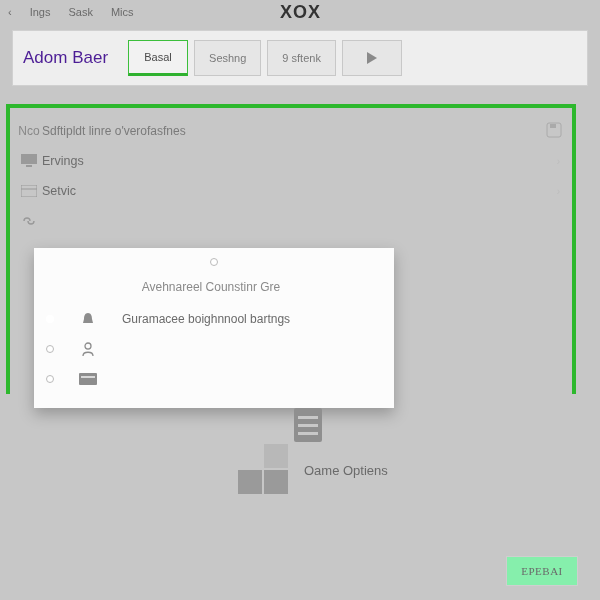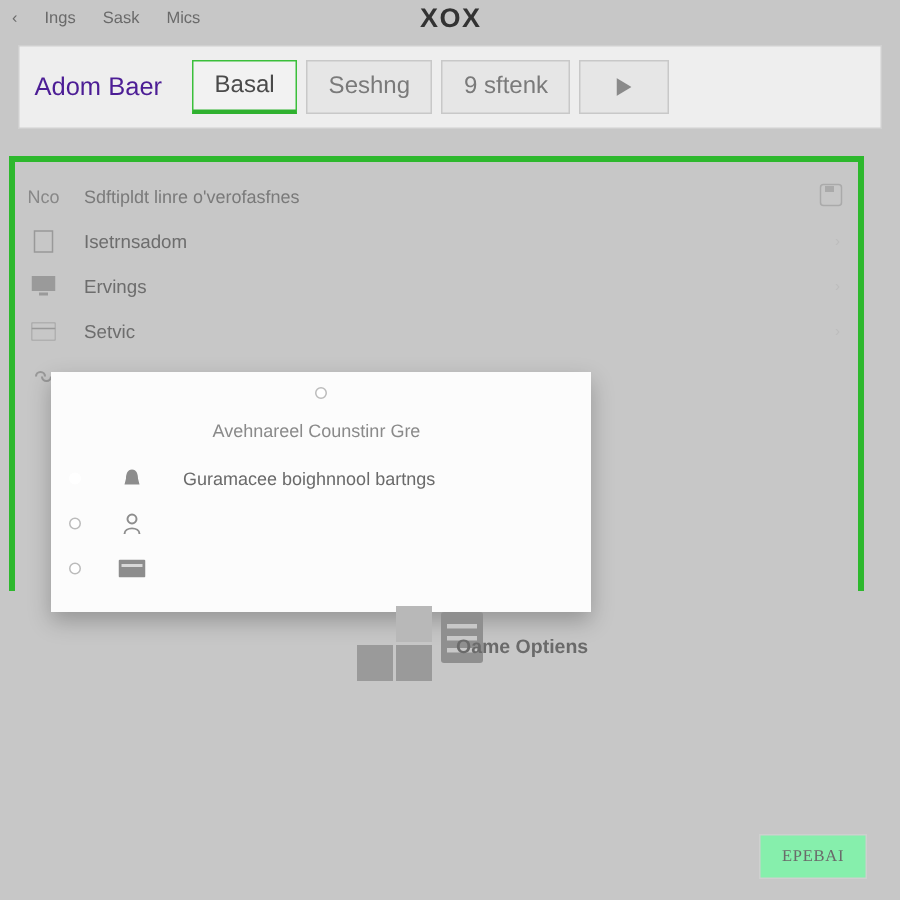--- a/index.html
+++ b/index.html
@@ -31,21 +31,21 @@
     padding: 0 10px; gap: 6px;
   }
   .section-title {
     font-size: 17px; color: #4c1d95; margin-right: 14px;
   }
   .tab {
     height: 36px; min-width: 60px;
     padding: 0 14px;
     border: 1px solid #c8c8c8;
     display: flex; align-items: center; justify-content: center;
-    font-size: 16px; color: #7a7a7a;
+    font-size: 11px; color: #7a7a7a;
     background: #e6e6e6;
     cursor: pointer;
   }
   .tab.active {
     border: 1px solid #3bbf3b;
     border-bottom: 3px solid #2fb12f;
     color: #4a4a4a;
     background: #f2f2f2;
   }
   .tab.arrow svg { display: block; }
@@ -57,21 +57,21 @@
     border-bottom: none;
     background: transparent;
     pointer-events: none;
   }
   .list {
     position: absolute;
     left: 18px; top: 116px; width: 550px;
   }
   .row {
     display: flex; align-items: center;
-    height: 30px; gap: 16px;
+    height: 30px; gap: 2px;
     color: #6d6d6d; font-size: 12.5px;
     cursor: pointer;
   }
   .row .lefticon {
     width: 22px; display: flex; justify-content: center;
     color: #888;
   }
   .row .chev {
     position: absolute; right: 8px; color: #bdbdbd; font-size: 10px;
   }
@@ -97,23 +97,23 @@
   .popup-row .pic {
     width: 20px; height: 18px; display: flex;
     align-items: center; justify-content: center;
   }
   .popup .dot {
     width: 8px; height: 8px; border: 1px solid #bbb;
     border-radius: 50%; background: #fff; flex: 0 0 auto;
   }
   .centerblock {
     position: absolute;
-    left: 238px; top: 404px;
+    left: 238px; top: 444px;
     display: flex; align-items: center; gap: 14px;
-    color: #6a6a6a; font-size: 13px; font-weight: bold;
+    color: #6a6a6a; font-size: 13px;
   }
   .tiles {
     width: 52px; height: 52px; position: relative;
   }
   .tile {
     position: absolute; background: #9a9a9a;
   }
   .tile.a { left: 0; top: 26px; width: 24px; height: 24px; }
   .tile.b { left: 26px; top: 26px; width: 24px; height: 24px; }
   .tile.c { left: 26px; top: 0; width: 24px; height: 24px; background: #b8b8b8; }
@@ -172,29 +172,20 @@
     <span>Sdftipldt linre o'verofasfnes</span>
     <span style="position:absolute;right:6px;">
       <svg width="16" height="16" viewBox="0 0 16 16">
           <rect x="1" y="1" width="14" height="14" rx="2" fill="none" stroke="#aaa"></rect>
           <rect x="4" y="2" width="6" height="4" fill="#aaa"></rect>
         </svg>
     </span>
   </div>
   <div class="row">
     <span class="lefticon sideicon">
-      <svg width="14" height="16">
-          <rect x="1" y="1" width="12" height="14" fill="none" stroke="#999"></rect>
-        </svg>
-    </span>
-    <span>Isetrnsadom</span>
-    <span class="chev">›</span>
-  </div>
-  <div class="row">
-    <span class="lefticon sideicon">
       <svg width="16" height="14">
           <rect x="0" y="0" width="16" height="10" fill="#9a9a9a"></rect>
           <rect x="5" y="11" width="6" height="2" fill="#9a9a9a"></rect>
         </svg>
     </span>
     <span>Ervings</span>
     <span class="chev">›</span>
   </div>
   <div class="row">
     <span class="lefticon sideicon">

